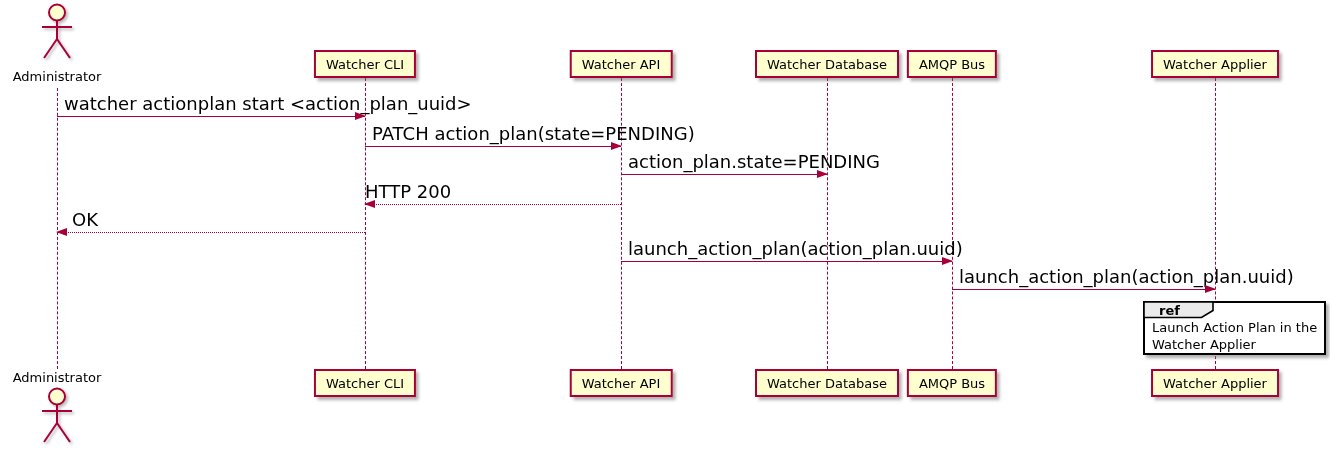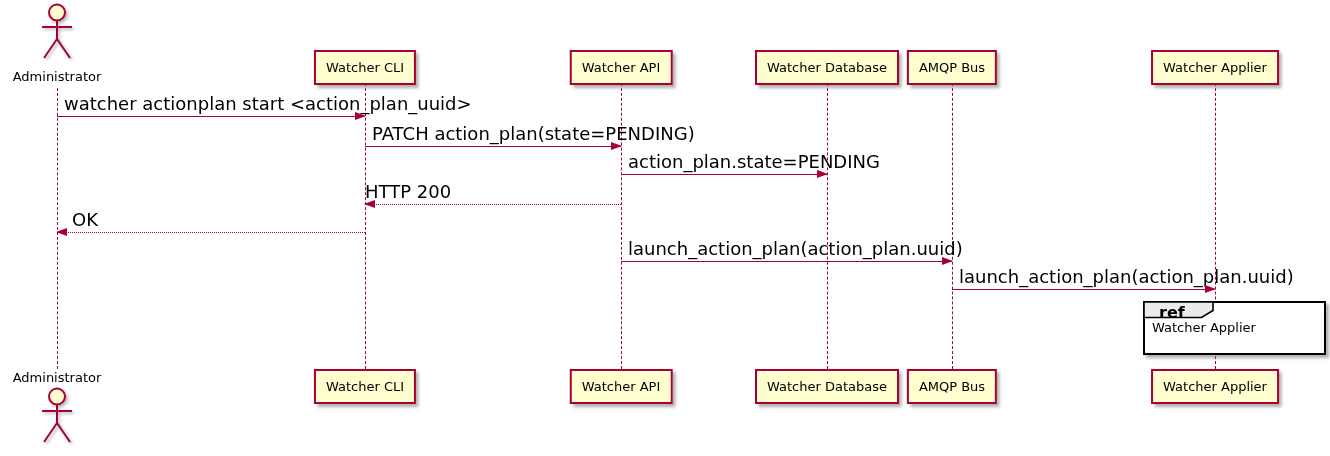--- a/index.html
+++ b/index.html
@@ -25,21 +25,21 @@
     width: 0;
     border-left: 1px dashed var(--line);
     z-index: 1;
   }
   .pbox {
     position: absolute;
     transform: translateX(-50%);
     background: var(--pfill);
     border: 2px solid var(--line);
     box-sizing: border-box;
-    height: 35px;
+    height: 28px;
     padding: 0 10px;
     display: flex;
     align-items: center;
     font-size: 13px;
     white-space: nowrap;
     box-shadow: 3px 3px 3px rgba(110,110,110,0.55);
     z-index: 2;
   }
   .actor-wrap {
     position: absolute;
@@ -85,21 +85,21 @@
     box-sizing: border-box;
     background: #FFFFFF;
     border: 2px solid var(--refborder);
     box-shadow: 3px 3px 3px rgba(110,110,110,0.55);
     z-index: 3;
   }
   .reftab { position: absolute; left: -2px; top: -2px; }
   .refkw {
     position: absolute;
     left: 14px; top: 0px;
-    font-size: 16px;
+    font-size: 13px;
     font-weight: bold;
     text-align: right;
   }
   .refbody {
     position: absolute;
     left: 7px; top: 16px;
     font-size: 13px;
     line-height: 17px;
     white-space: nowrap;
   }
@@ -108,20 +108,21 @@
 <body>
 
 <div class="canvas" id="canvas">
 
   <div class="refbox">
     <svg class="reftab" width="72" height="18" viewBox="0 0 72 18">
       <polygon points="1,1 70,1 70,9.5 58.5,16.5 1,16.5" fill="var(--reffill)" stroke="var(--refborder)" stroke-width="1.6"></polygon>
     </svg>
     <span class="refkw">ref</span>
     <div class="refbody">
+      <div>Launch Action Plan in the</div>
       <div>Watcher Applier</div>
     </div>
   </div>
 
 <div class="lifeline" style="left: 57px; top: 88px; height: 281px;"></div>
     <div class="actor-wrap" style="left: 57px; top: 3px;"><svg width="46" height="60" viewBox="0 0 46 60">
         <circle cx="23" cy="9.5" r="8" fill="var(--pfill)" stroke="var(--line)" stroke-width="2"></circle>
         <line x1="23" y1="17.5" x2="23" y2="36" stroke="var(--line)" stroke-width="2"></line>
         <line x1="8" y1="24" x2="38" y2="24" stroke="var(--line)" stroke-width="2"></line>
         <line x1="23" y1="36" x2="10" y2="55" stroke="var(--line)" stroke-width="2"></line>

